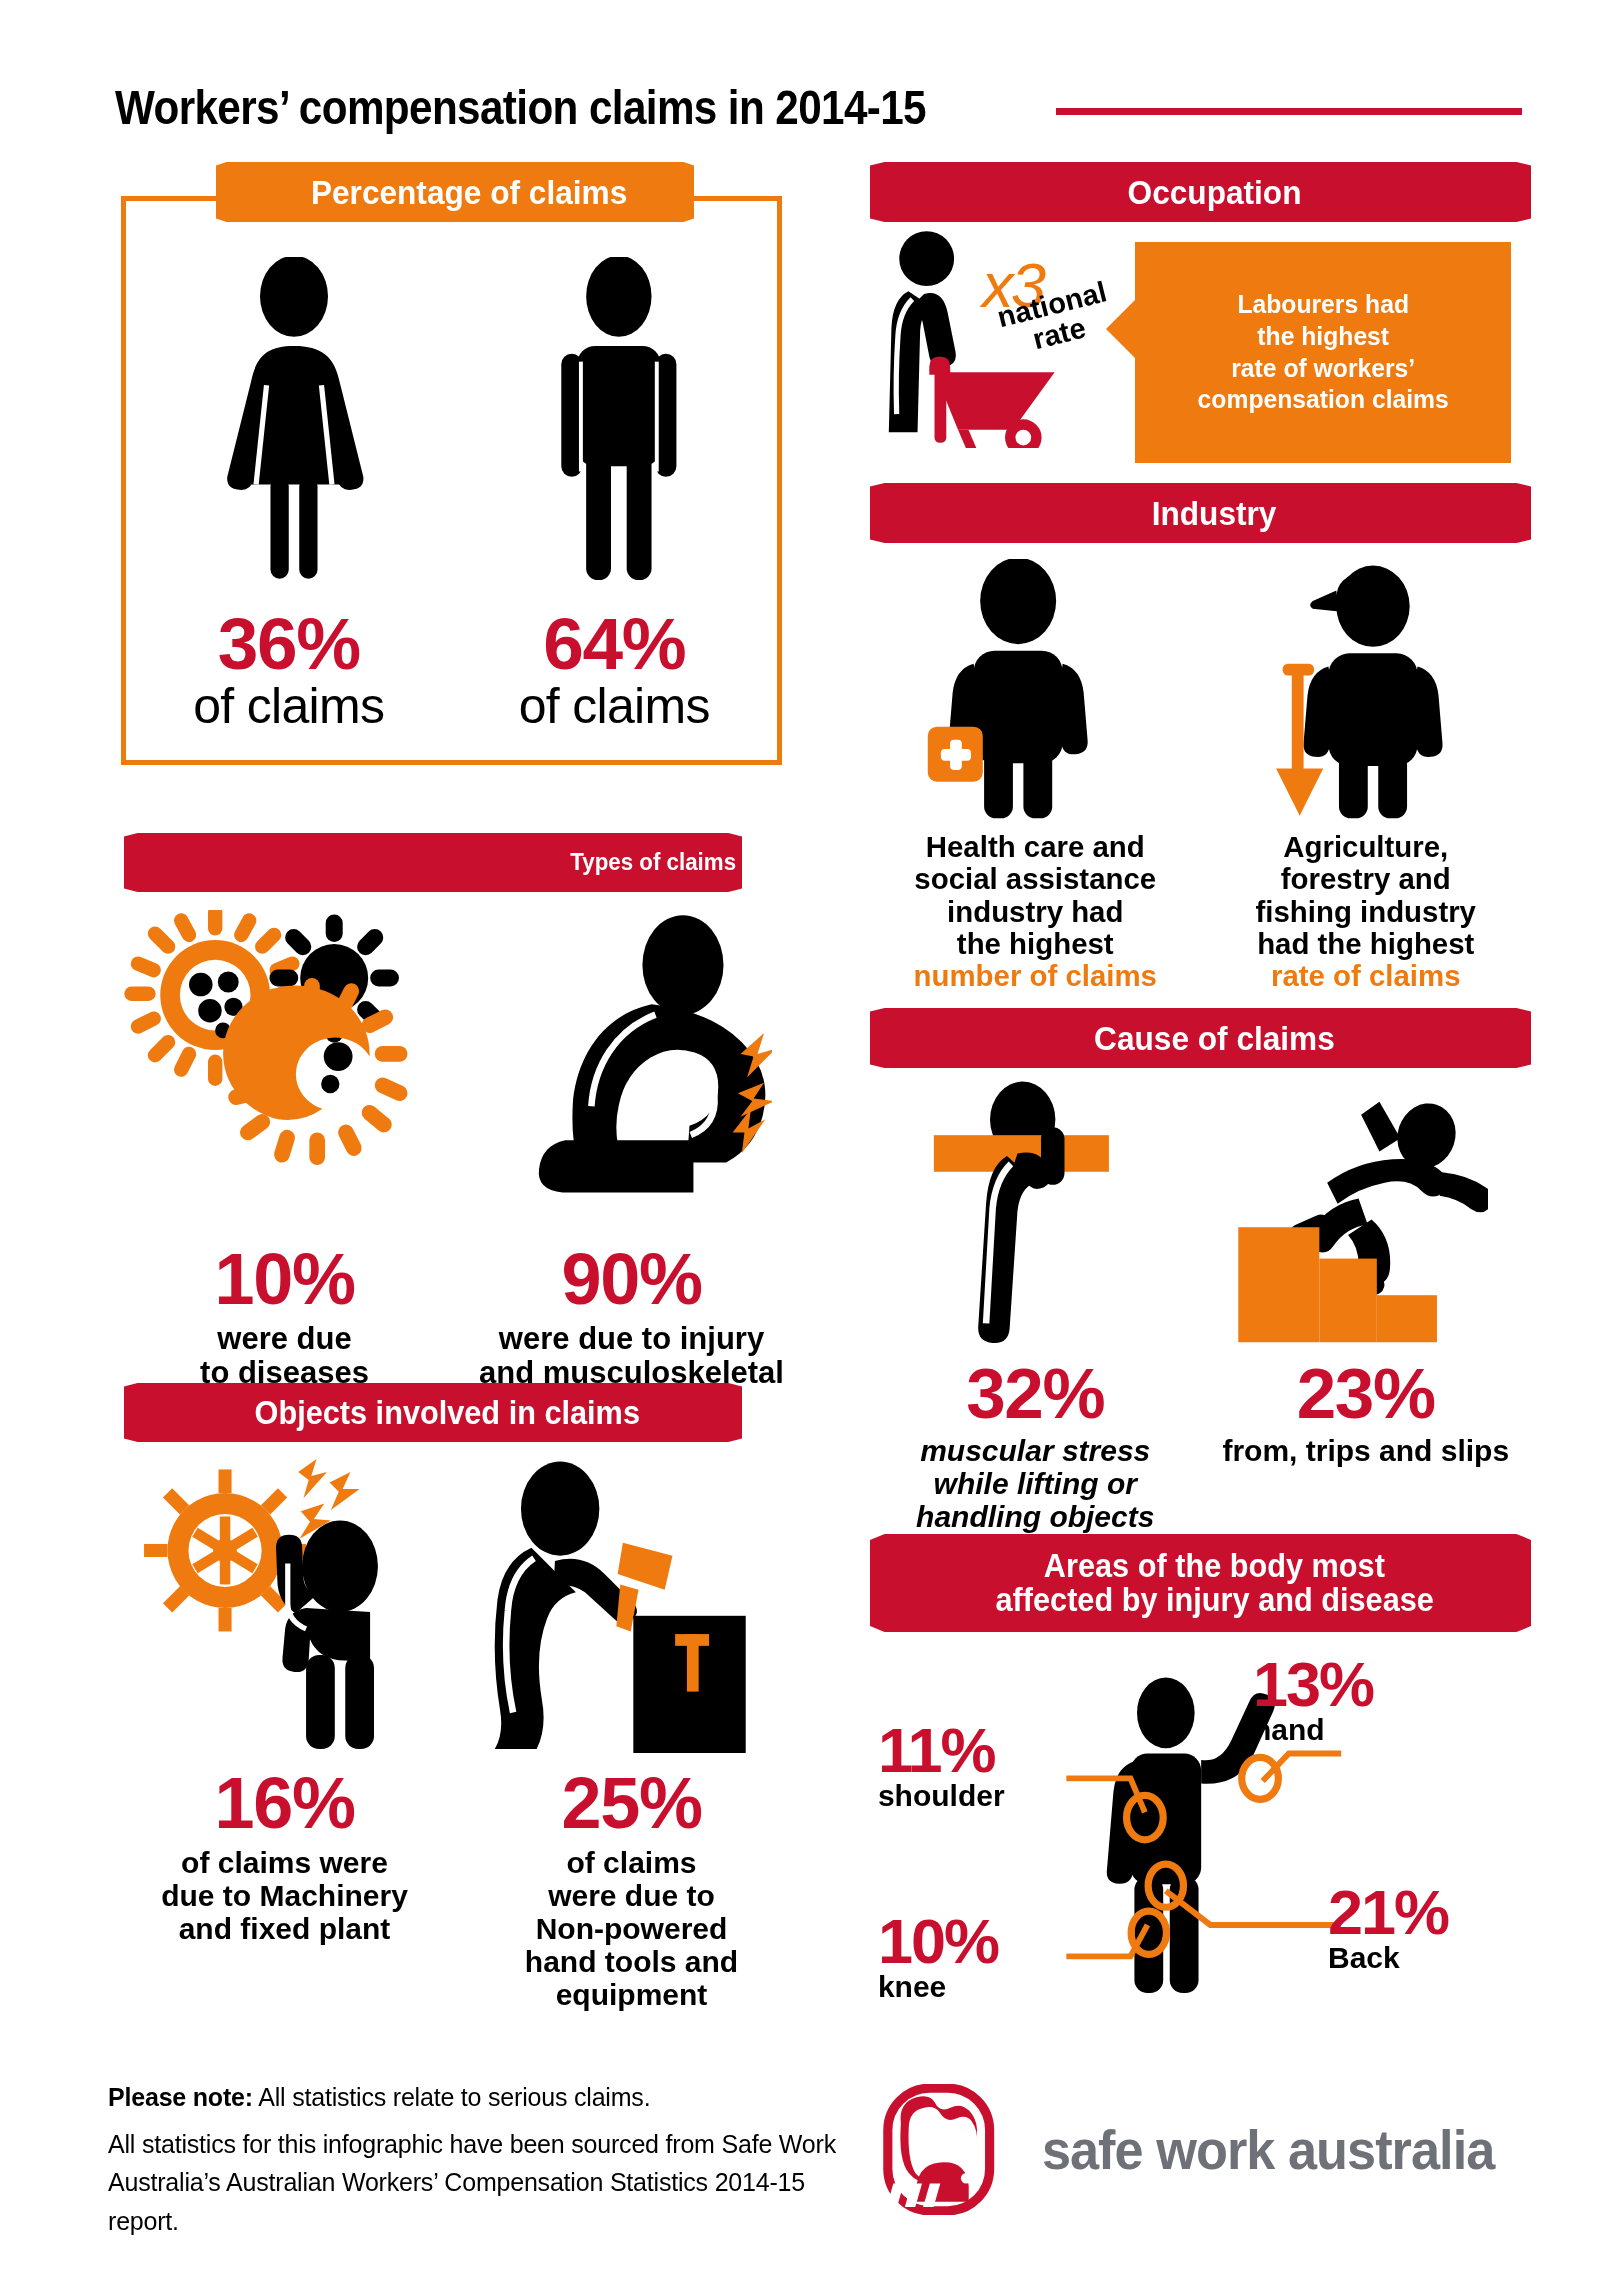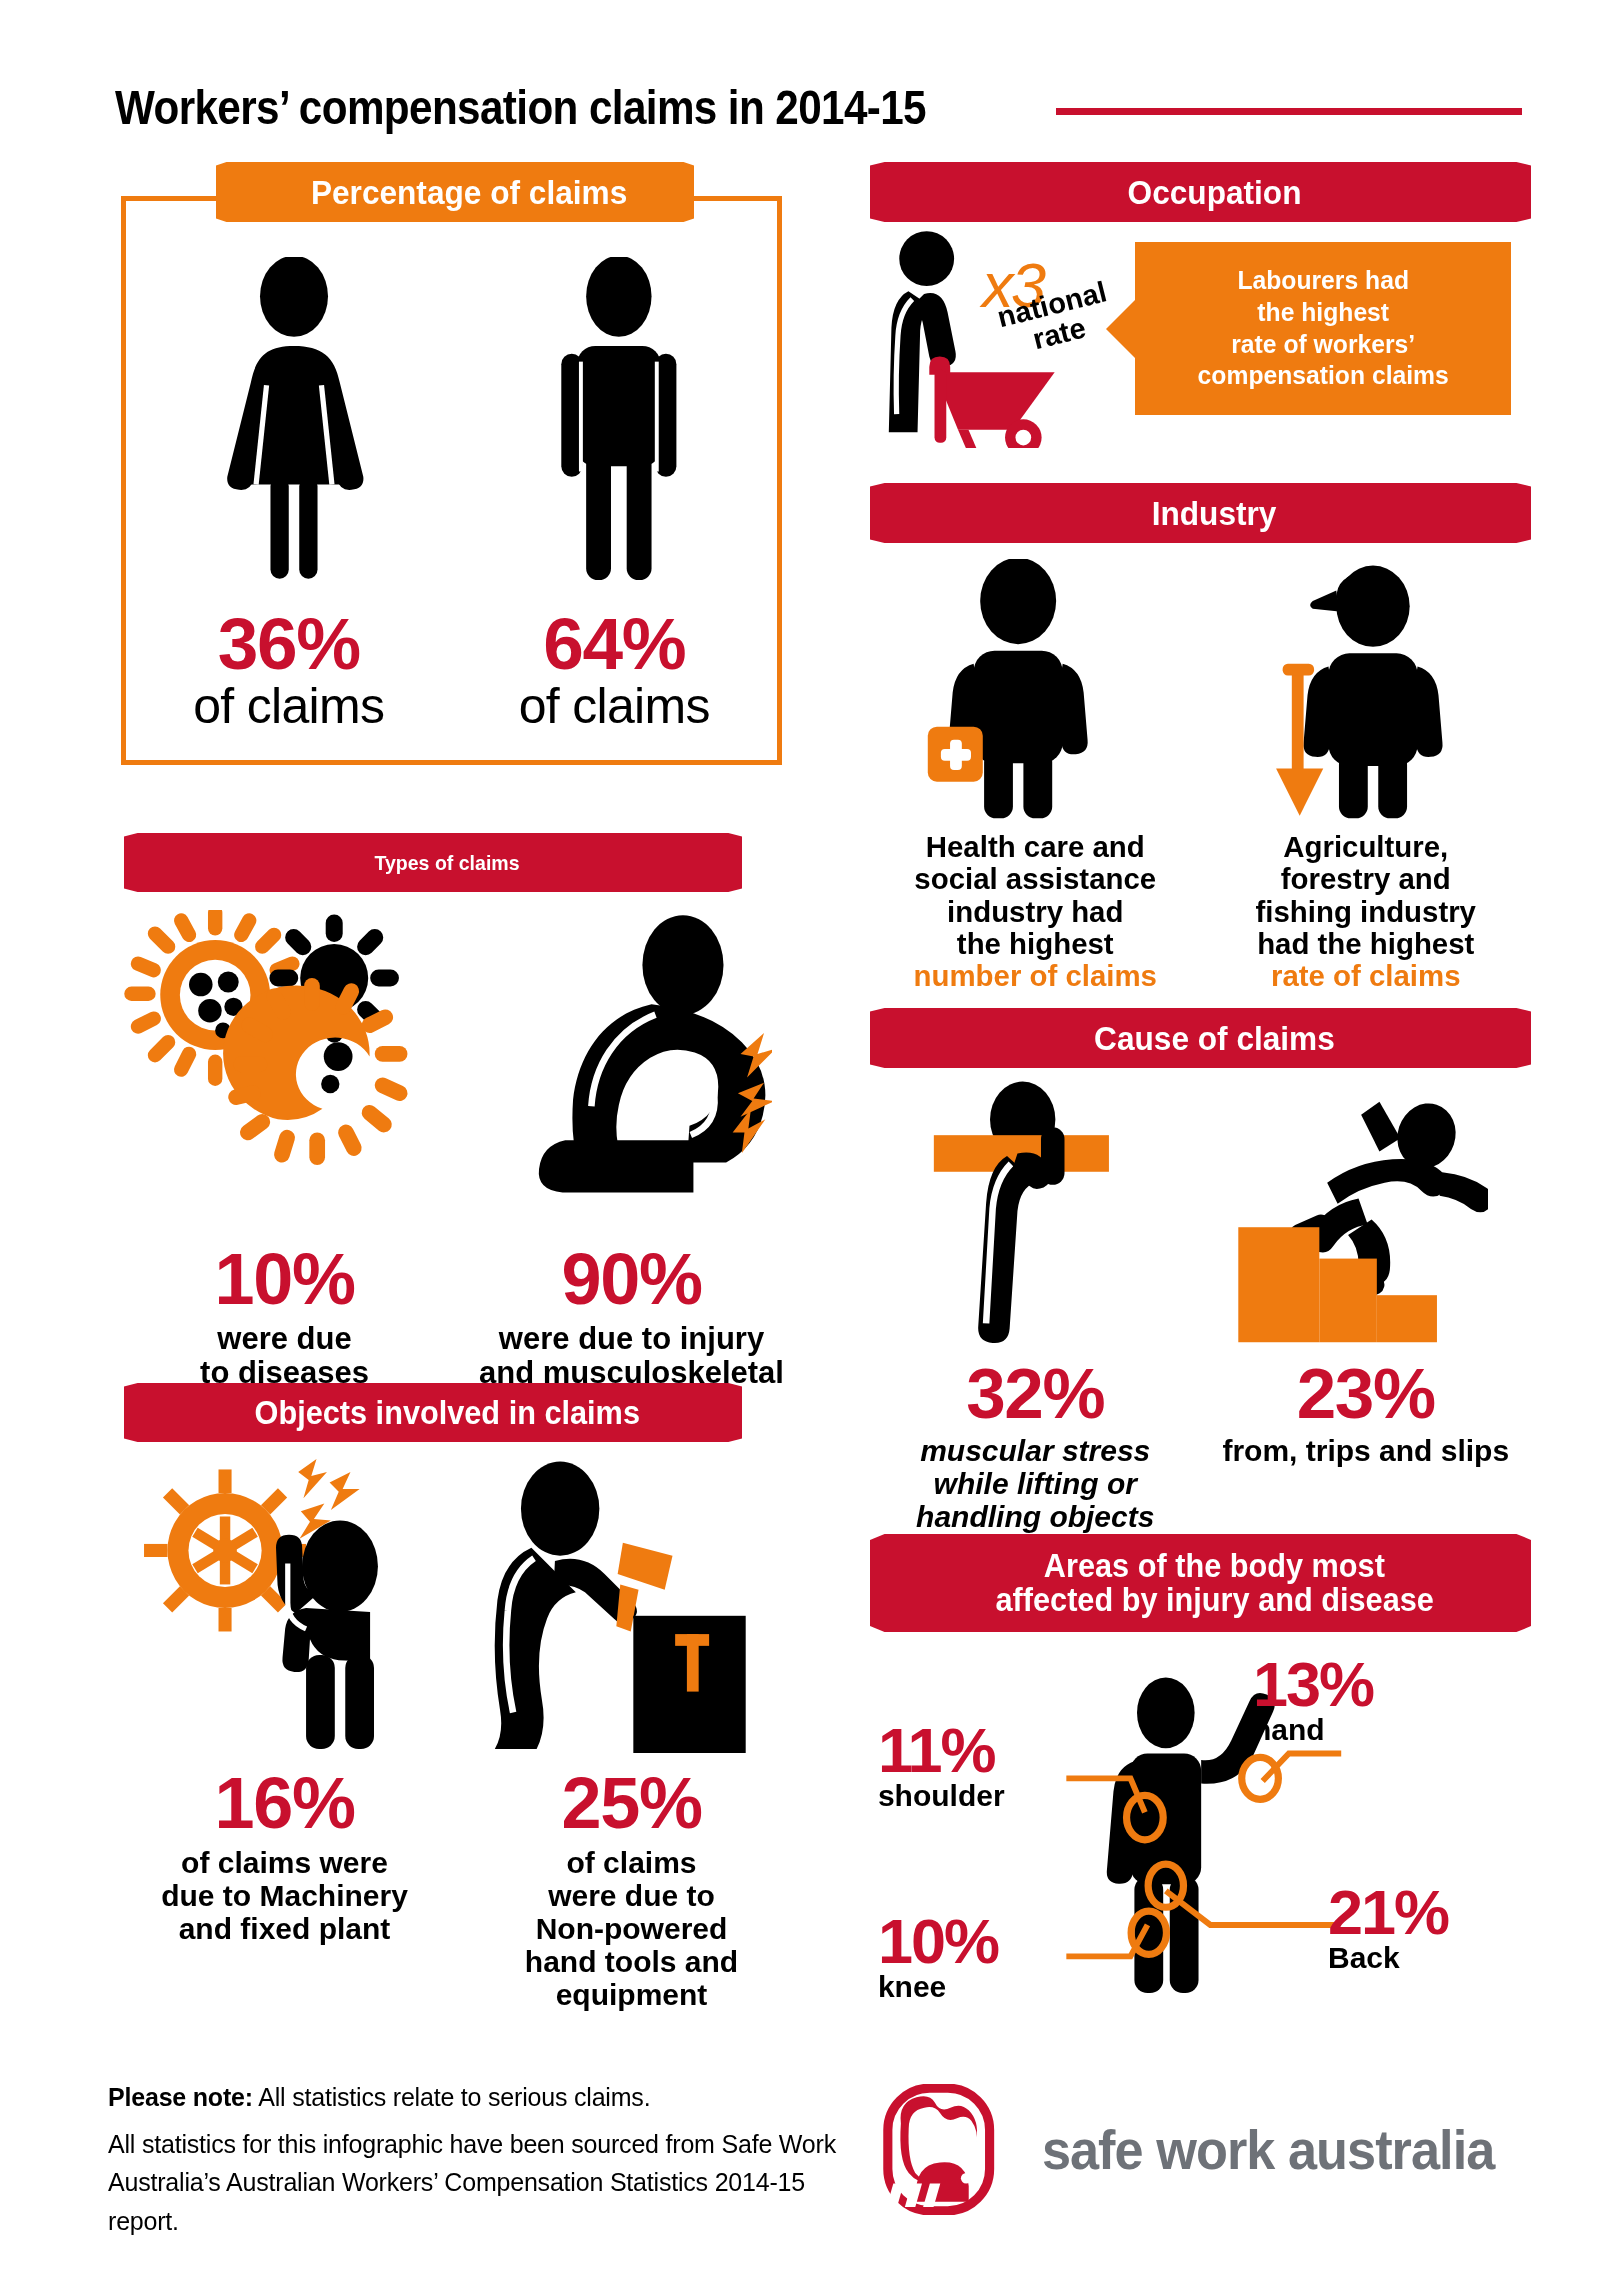--- a/index.html
+++ b/index.html
@@ -58,21 +58,21 @@
   .stat-grid { position:absolute; display:flex; width:100%; }
   .stat-cell { flex:1; text-align:center; }
   .stat-num { color:#C8102E; font-weight:bold; line-height:1; letter-spacing:-1.3px; }
   .stat-cap { font-weight:bold; line-height:1.1; }
   .cap-orange { color:#EF7B10; }
 
   .art { display:flex; align-items:flex-end; justify-content:center; }
 
   
   #occ-callout {
-    position:absolute; left:1135px; top:242px; width:376px; height:173px;
+    position:absolute; left:1135px; top:242px; width:376px; height:221px;
     background:#EF7B10; color:#fff; font-weight:bold; font-size:26px;
     line-height:1.22; text-align:center;
     display:flex; align-items:center; justify-content:center;
   }
   #occ-callout .txt { transform:scaleX(.95); }
   #occ-arrow {
     position:absolute; left:1106px; top:298px; width:0; height:0;
     border-top:31px solid transparent; border-bottom:31px solid transparent;
     border-right:31px solid #EF7B10;
   }
@@ -146,21 +146,21 @@
       <div class="pct-cell">
         <div class="big-pct">64%</div>
         <div class="pct-sub">of claims</div>
       </div>
     </div>
   </div>
   <div class="banner orange" id="banner-percentage">
     <span>Percentage of claims</span>
   </div>
 
-  <div class="banner red" style="left:124px; top:833px; width:618px; height:59px; font-size:21px;">
+  <div class="banner red" style="left:124px; top:833px; width:618px; height:59px; font-size:24px;justify-content:flex-end;">
     <span>Types of claims</span>
   </div>
 
   <div class="art" style="position:absolute; left:121px; top:910px; width:327px; height:314px;">
     <svg width="327" height="314" viewBox="0 0 250 240">
       <g fill="#EF7B10">
         <circle cx="72" cy="65" r="42"></circle>
         <g stroke="#EF7B10" stroke-width="11" stroke-linecap="round">
           <path d="M72 14 v-12"></path>
             <path d="M108 28 l9-9"></path>

